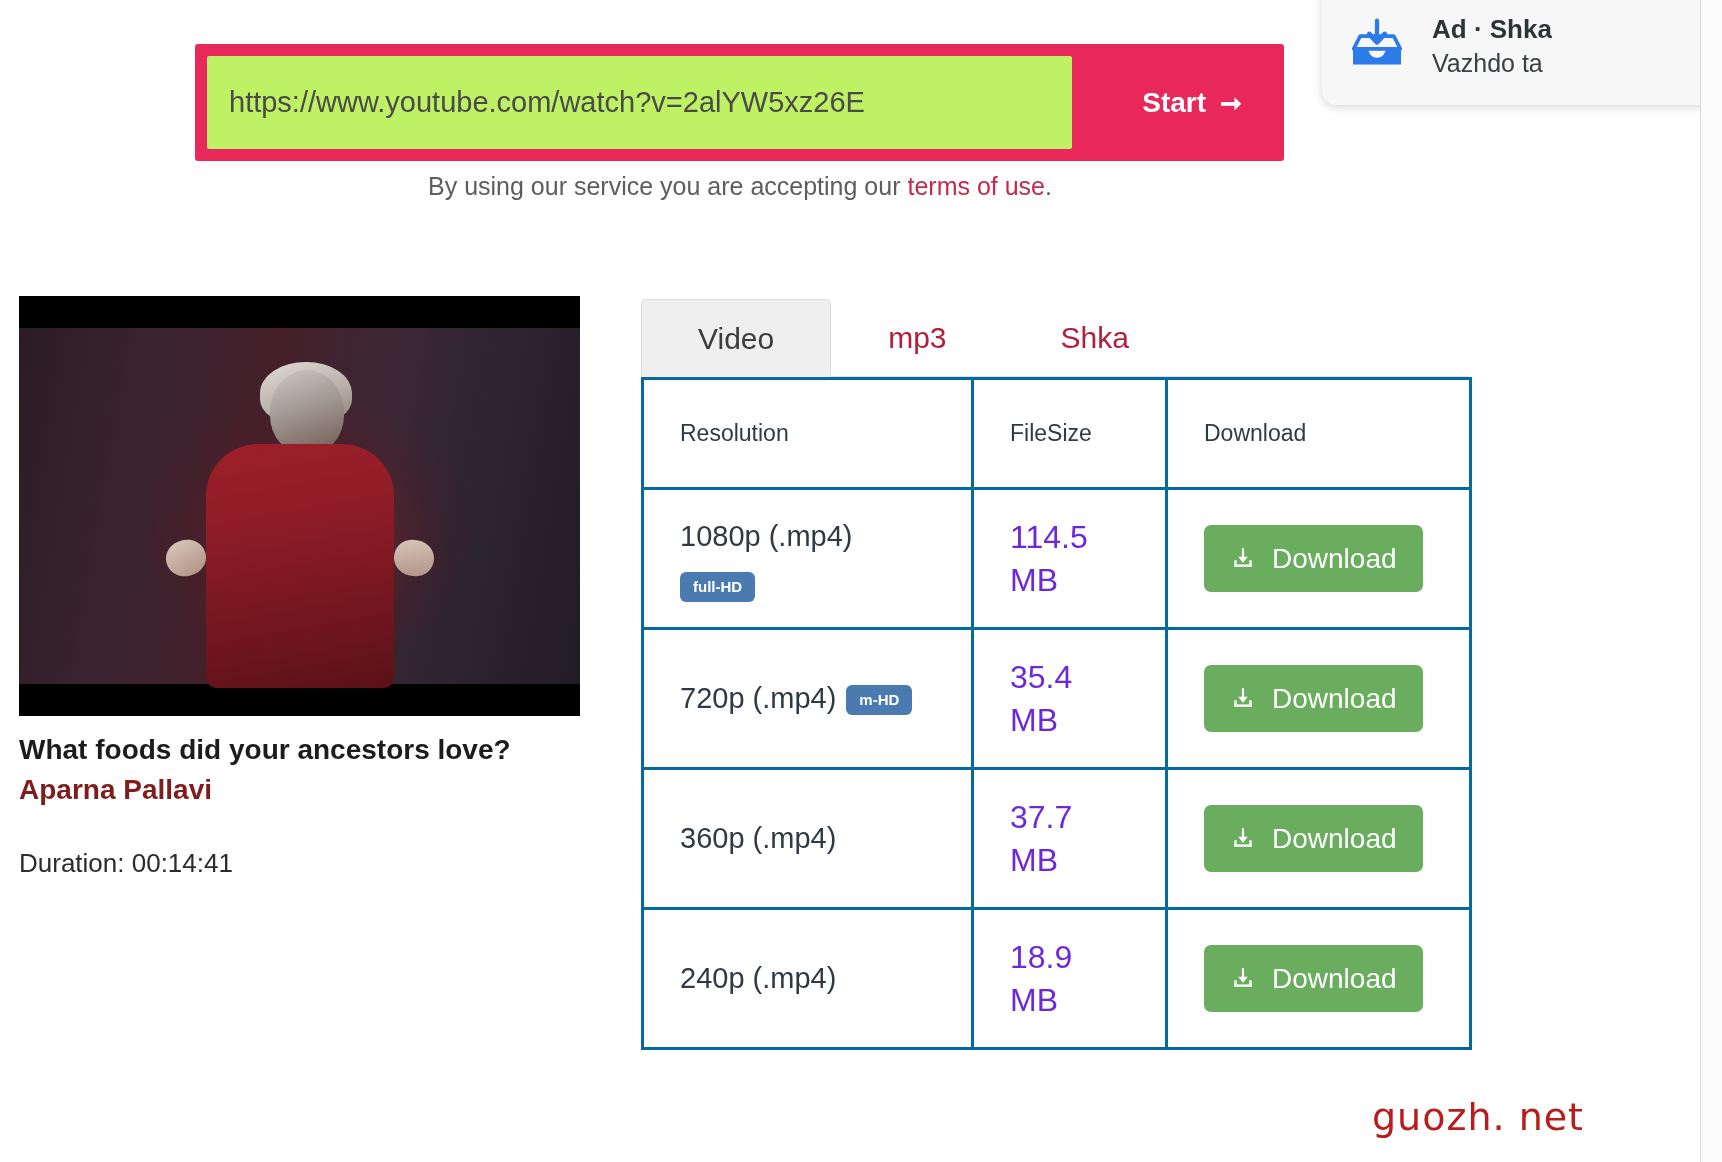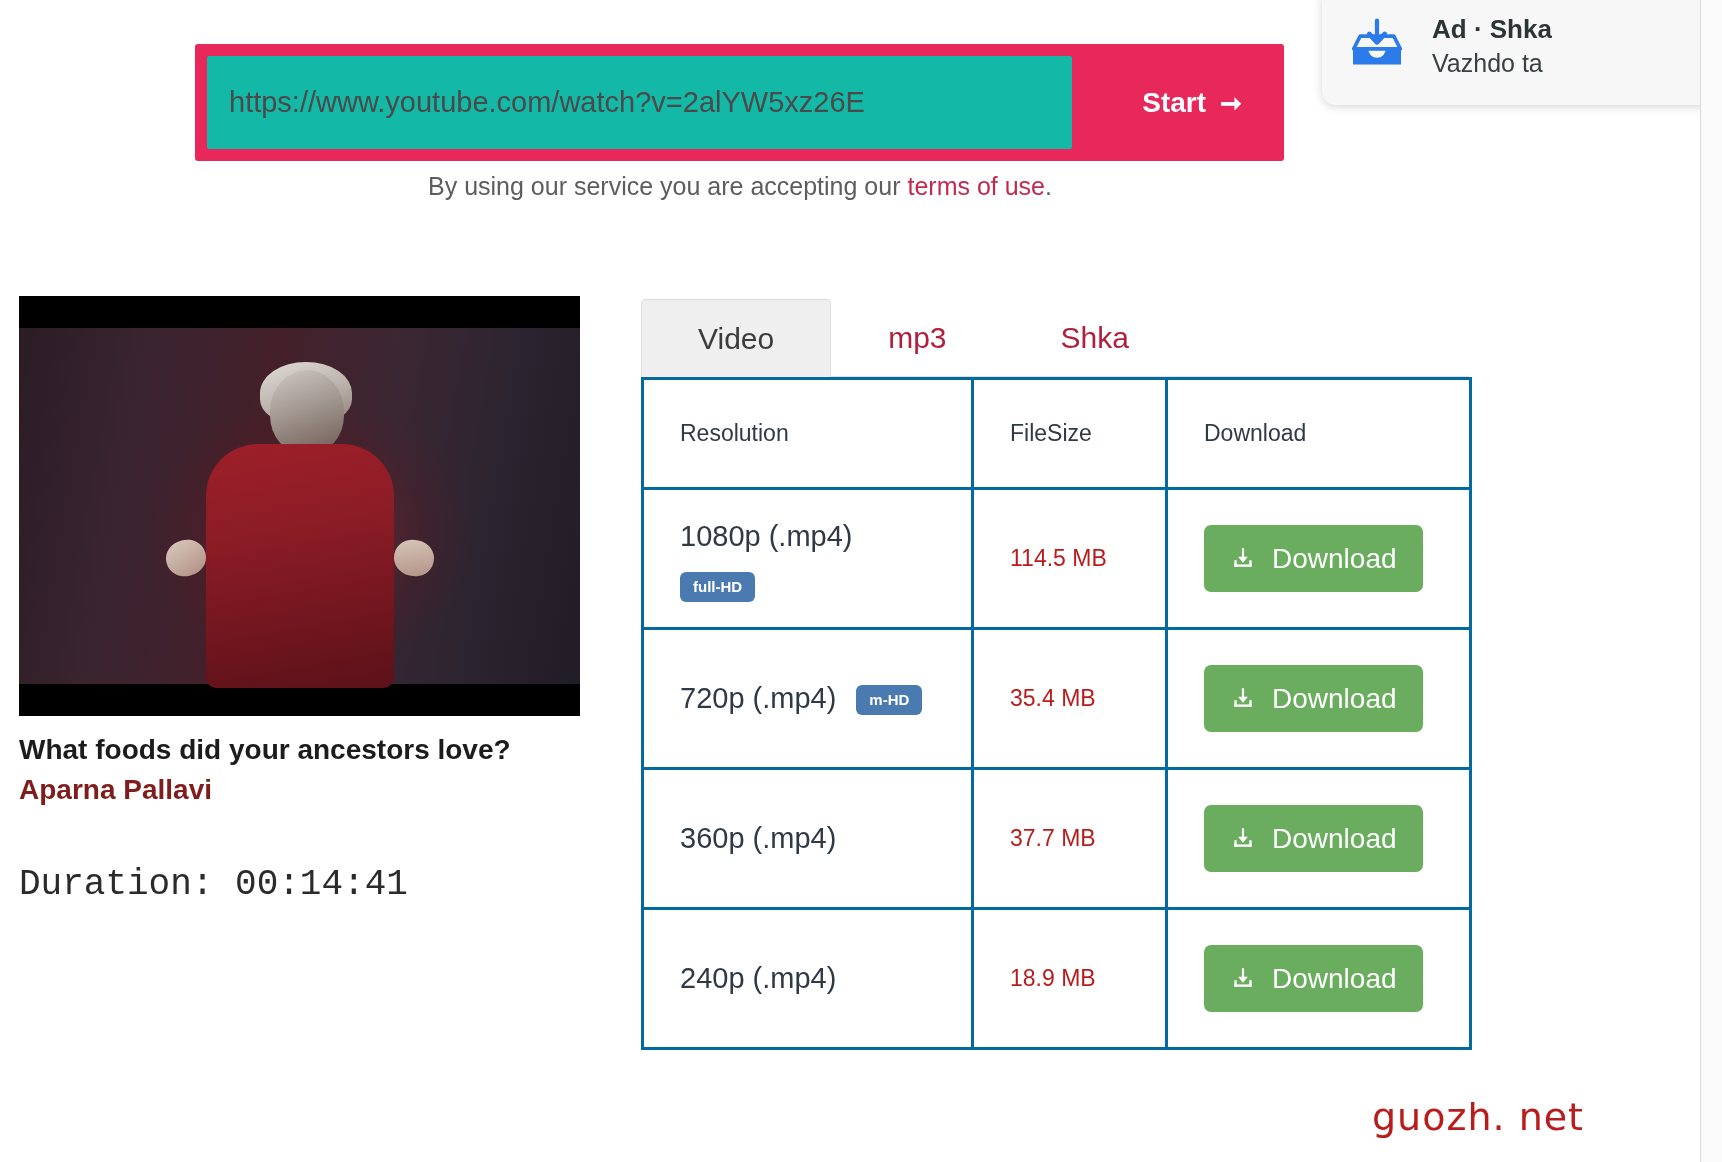--- a/index.html
+++ b/index.html
@@ -47,21 +47,21 @@
     height: 117px;
     background: #e8275a;
     border-radius: 3px;
     display: flex;
     align-items: center;
     padding: 12px;
   }
   .search-input {
     width: 865px;
     height: 93px;
-    background: #14b8a6;
+    background: #bef264;
     border: none;
     outline: none;
     border-radius: 2px;
     font-family: "Liberation Sans", sans-serif;
     font-size: 29px;
     color: #4a4a4a;
     padding: 0 22px;
   }
   .search-input::placeholder { color: #7a7a7a; }
   .start-btn {
@@ -185,24 +185,23 @@
     color: #1c1c1c;
     line-height: 1.42;
   }
   .video-author {
     font-size: 28px;
     font-weight: bold;
     color: #7f1d1d;
     line-height: 1.42;
   }
   .video-duration {
-    margin-top: 54px;
-    font-size: 36px;
+    margin-top: 38px;
+    font-size: 26px;
     color: #2b2b2b;
-    font-family: Liberation Mono, monospace;
   }
 
   
   .right-col {
     position: absolute;
     left: 641px;
     top: 299px;
     width: 828px;
   }
   .tabs {
@@ -269,25 +268,25 @@
     background: #4a7ab0;
     color: #ffffff;
     font-size: 15px;
     font-weight: bold;
     border-radius: 6px;
     padding: 7px 13px 8px;
     line-height: 1;
     white-space: nowrap;
   }
   .badge-block { margin-top: 10px; }
-  .badge-inline { margin-left: 20px; }
+  .badge-inline { margin-left: 10px; }
 
   .size-cell {
-    font-size: 23px;
-    color: #b91c1c;
+    font-size: 32px;
+    color: #6d28d9;
     line-height: 1.32;
   }
 
   .dl-btn {
     display: inline-flex;
     align-items: center;
     justify-content: center;
     gap: 16px;
     background: #6aad5e;
     color: #ffffff;

